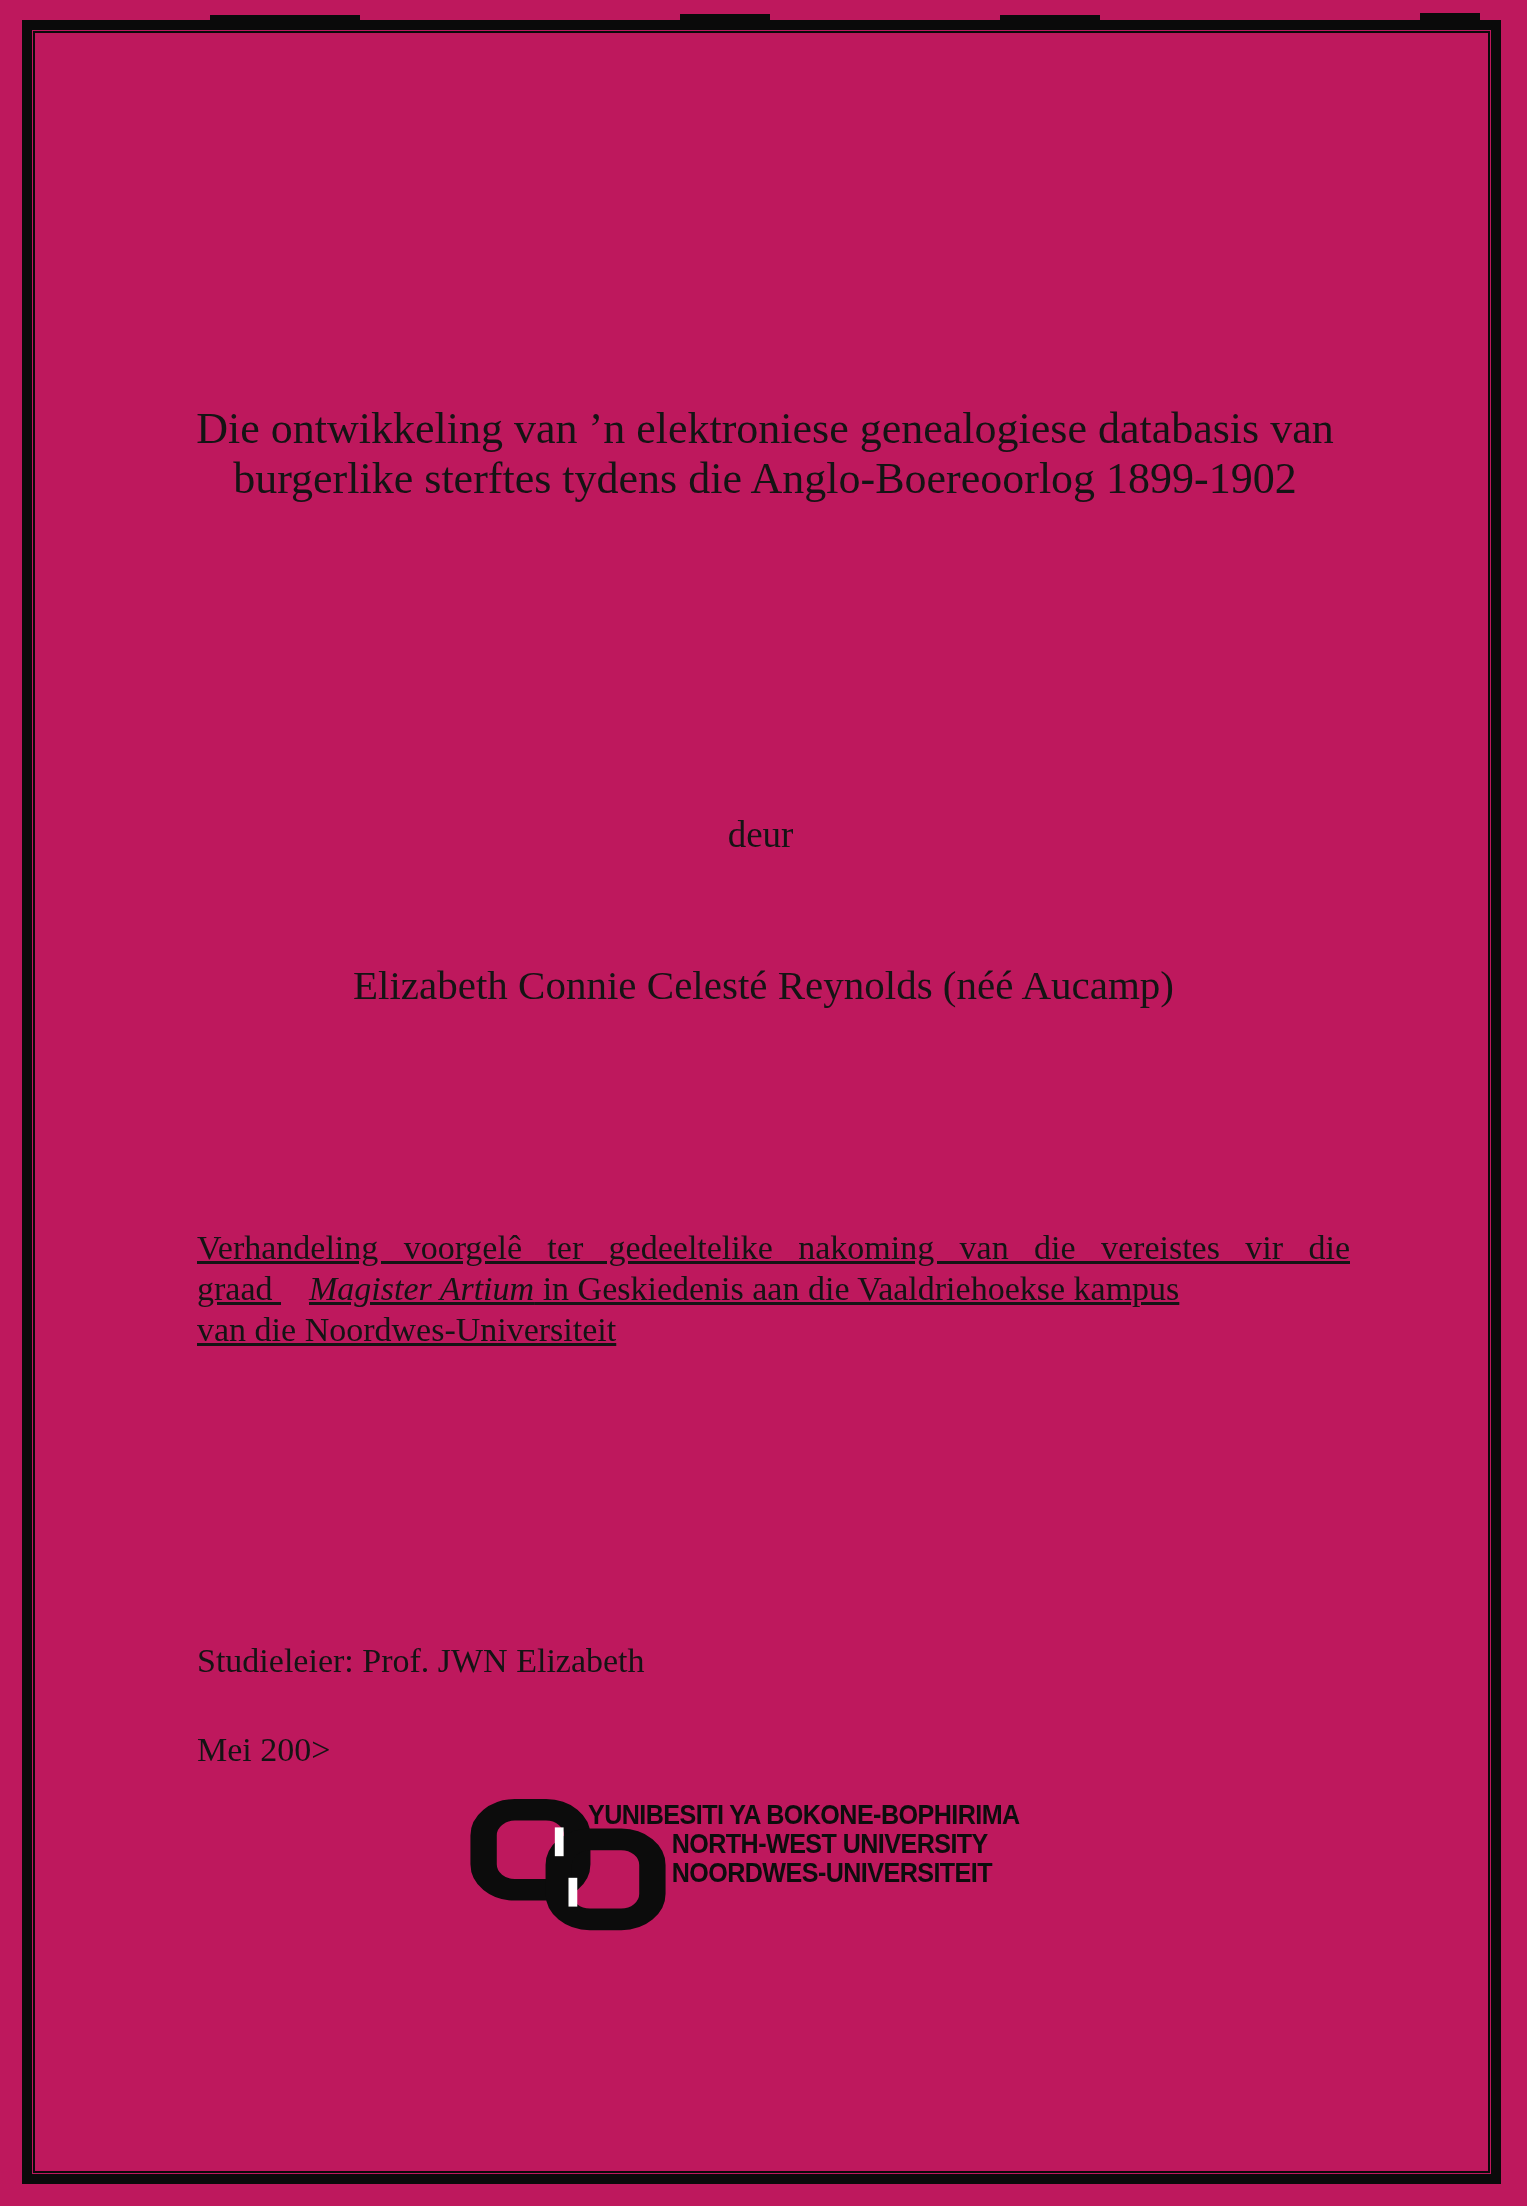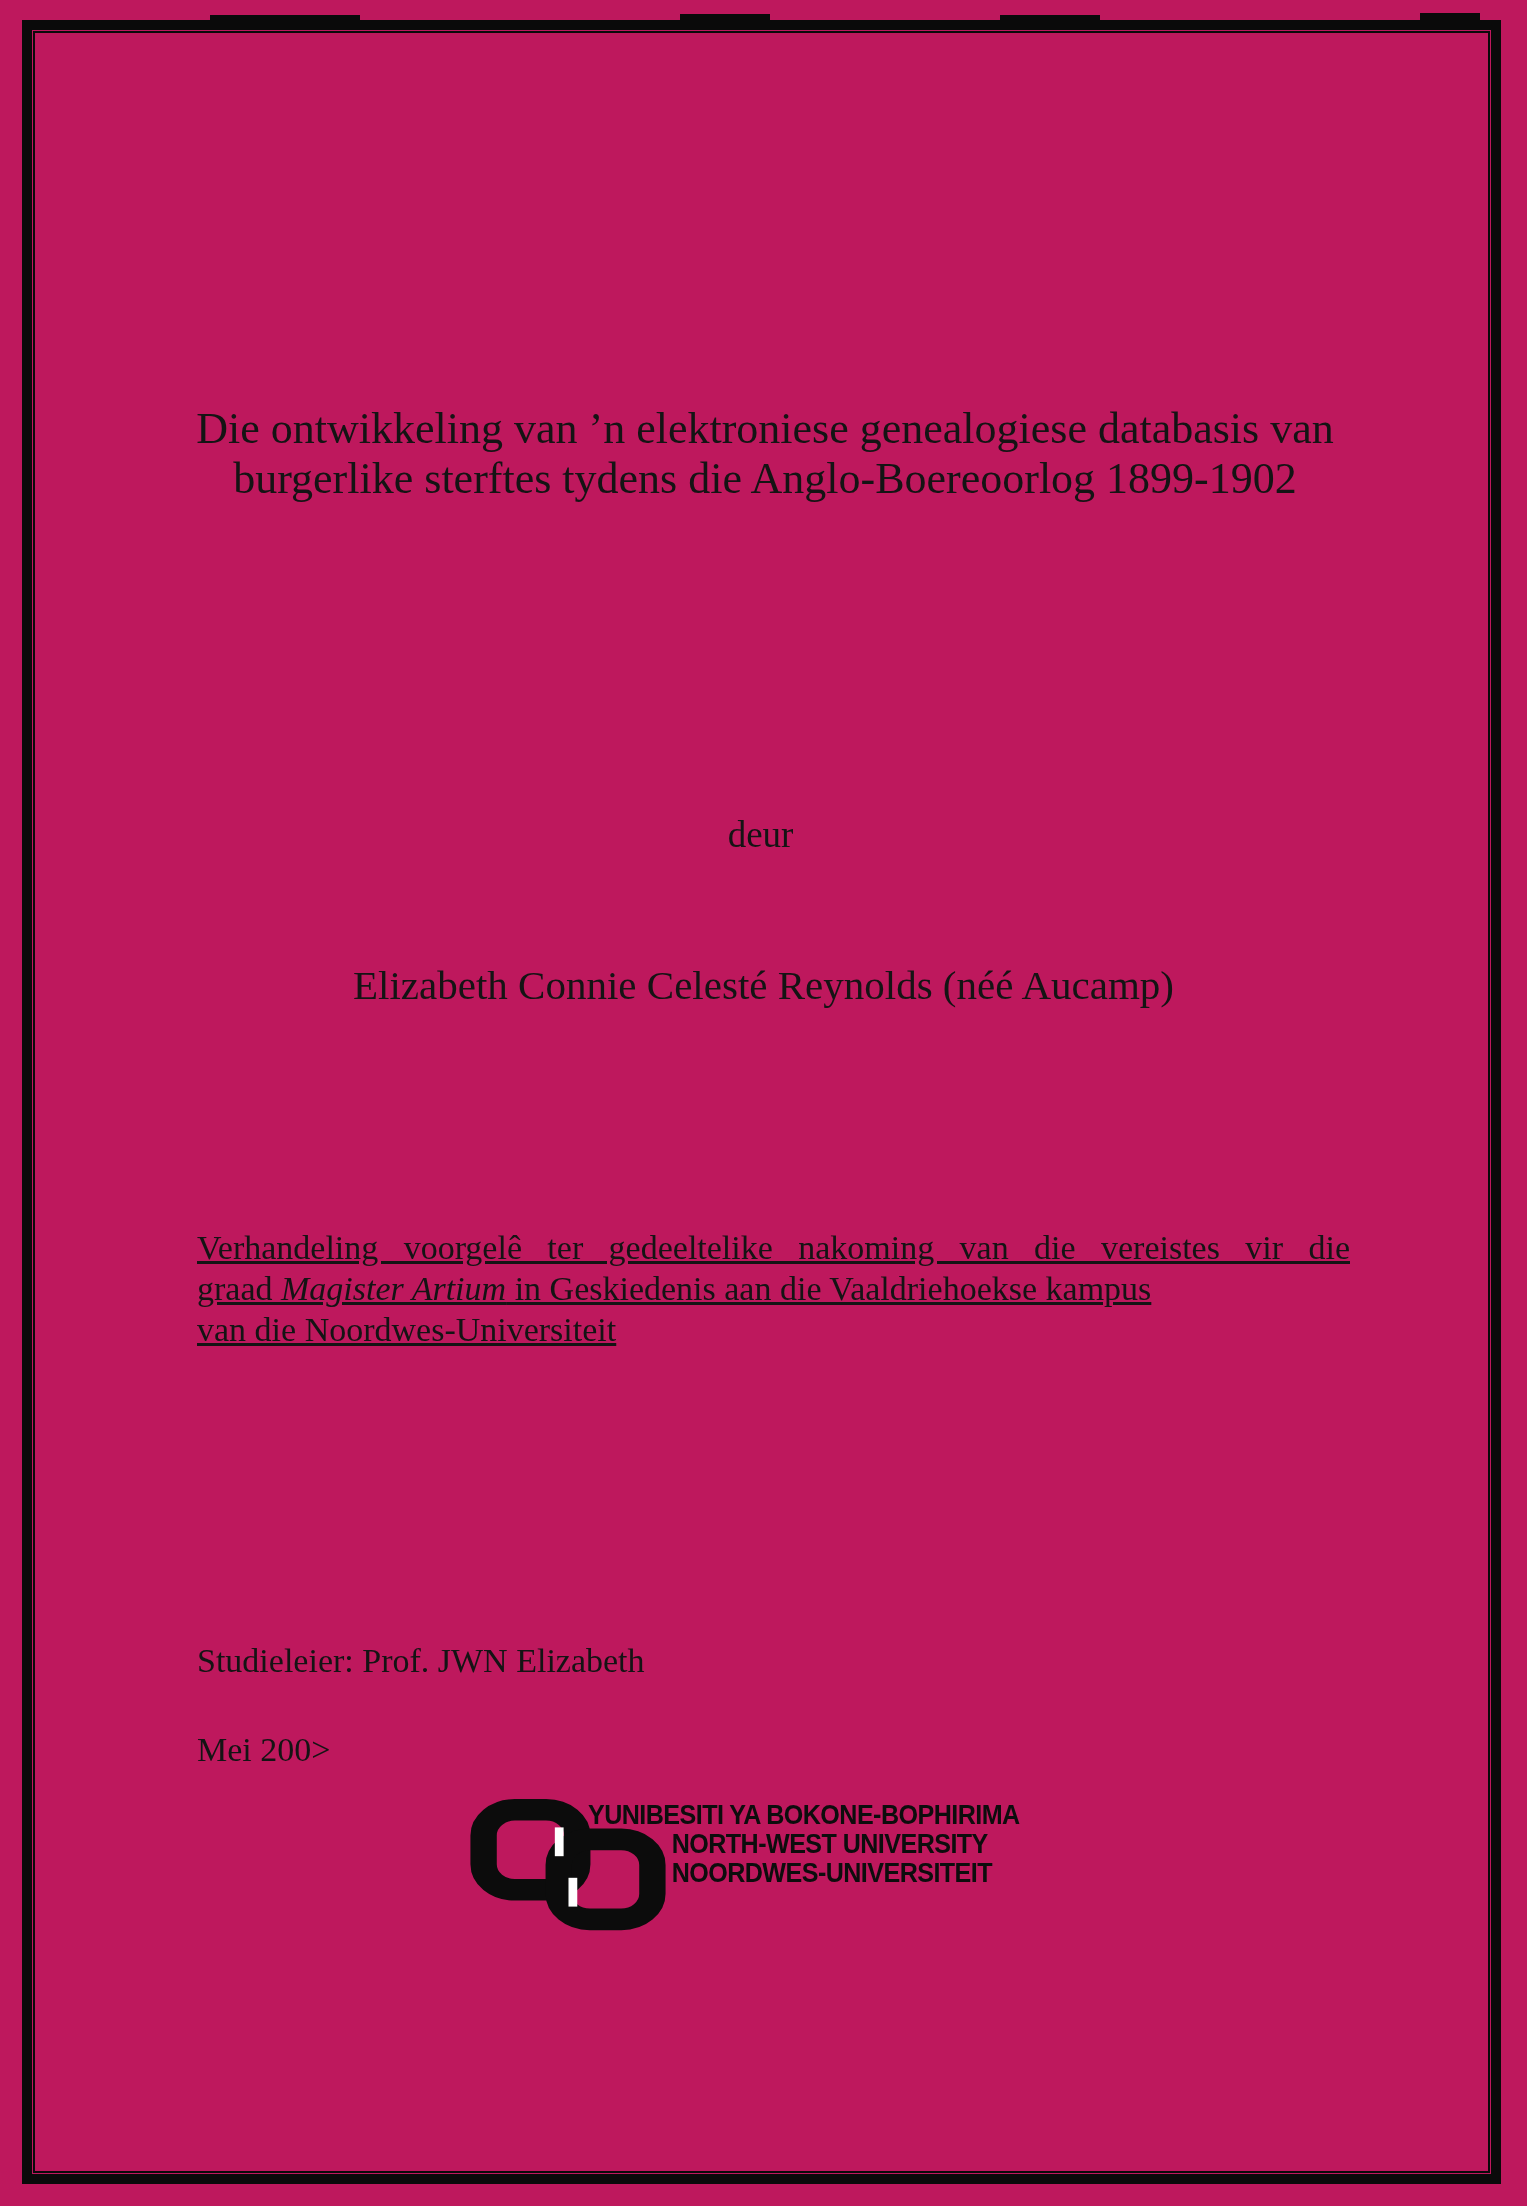--- a/index.html
+++ b/index.html
@@ -23,21 +23,21 @@
   .title { position:absolute; left:185px; top:404px; width:1160px; text-align:center; font-size:44px; }
   .title-line { line-height:50px; }
   .title-line.line2 { }
 
   .byline { position:absolute; left:0; top:813px; width:1521px; text-align:center; font-size:37px; }
   .author { position:absolute; left:0; top:961px; width:1527px; text-align:center; font-size:41px; }
 
   .desc { position:absolute; left:197px; top:1227px; width:1153px; font-size:34px;text-decoration:underline; }
   .desc-line { line-height:41px; }
   .desc-line.justify { text-align:justify; text-align-last:justify; }
-  .italic { font-style:italic; }
+  .italic { font-style:italic;margin-left:28px; }
 
   .supervisor { position:absolute; left:197px; top:1642px; font-size:34px; }
   .date       { position:absolute; left:197px; top:1687px; font-size:34px;margin-top:44px; }
 
   .logo-svg { position:absolute; left:468px; top:1797px; }
   .logo-text {
     position:absolute; left:588px; top:1801px;
     font-family:"Liberation Sans", sans-serif; font-weight:bold;
     font-size:27px; line-height:29px; letter-spacing:-0.6px; color:#0d0d0d;
     transform:scaleX(0.93); transform-origin:left top; white-space:nowrap;

